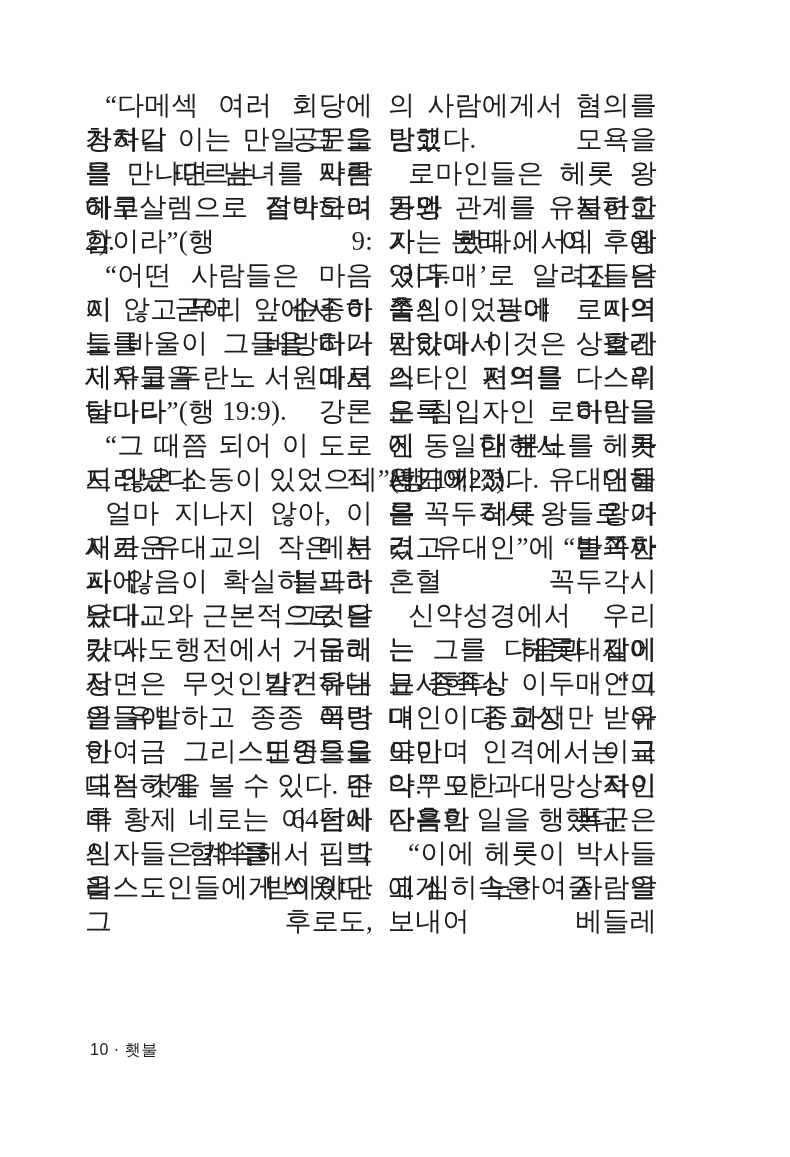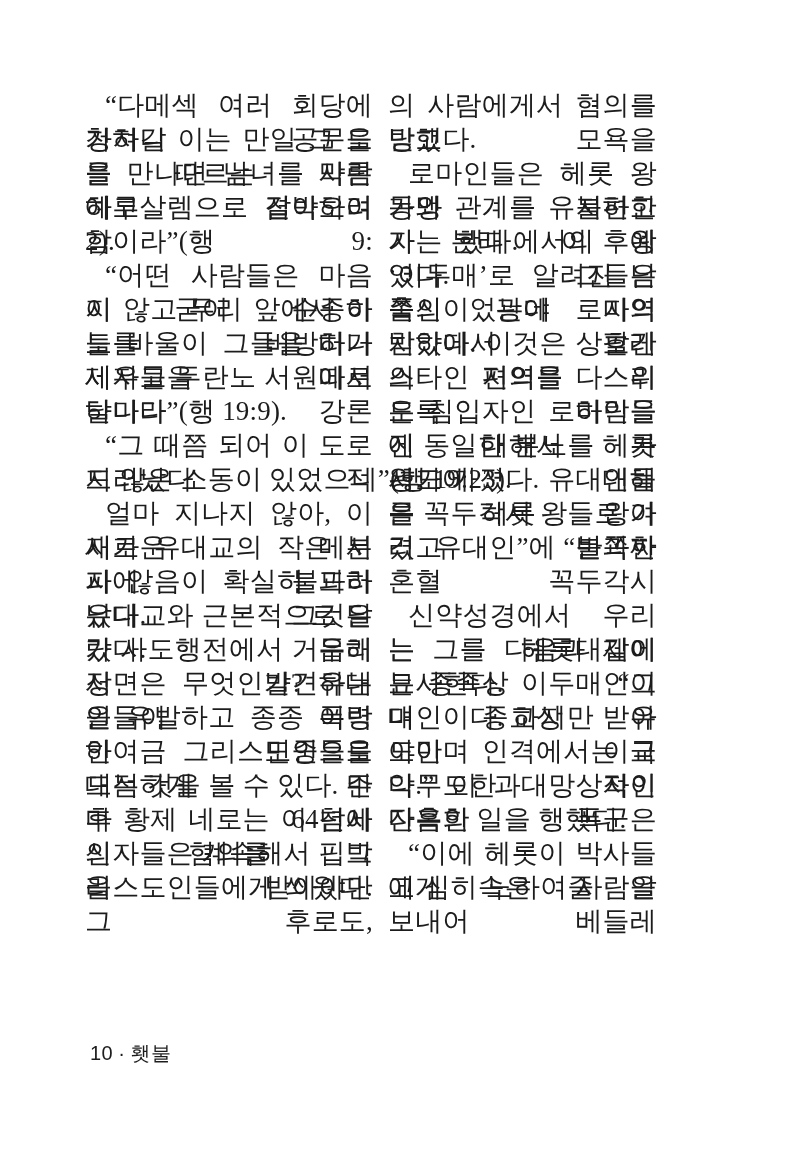--- a/index.html
+++ b/index.html
@@ -45,21 +45,21 @@
     text-indent: 20px;
   }
   .line.blank {
     
   }
   .footer {
     position: absolute;
     left: 90px;
     top: 1040px;
     font-family: "Liberation Sans", "DejaVu Sans", sans-serif;
-    font-size: 20px;
+    font-size: 16px;
     color: #1c1c1c;
     letter-spacing: 0.5px;
   }
   .footer span { margin-right: 5px; }
 </style>
 </head>
 <body>
 
 <div class="page">
 

